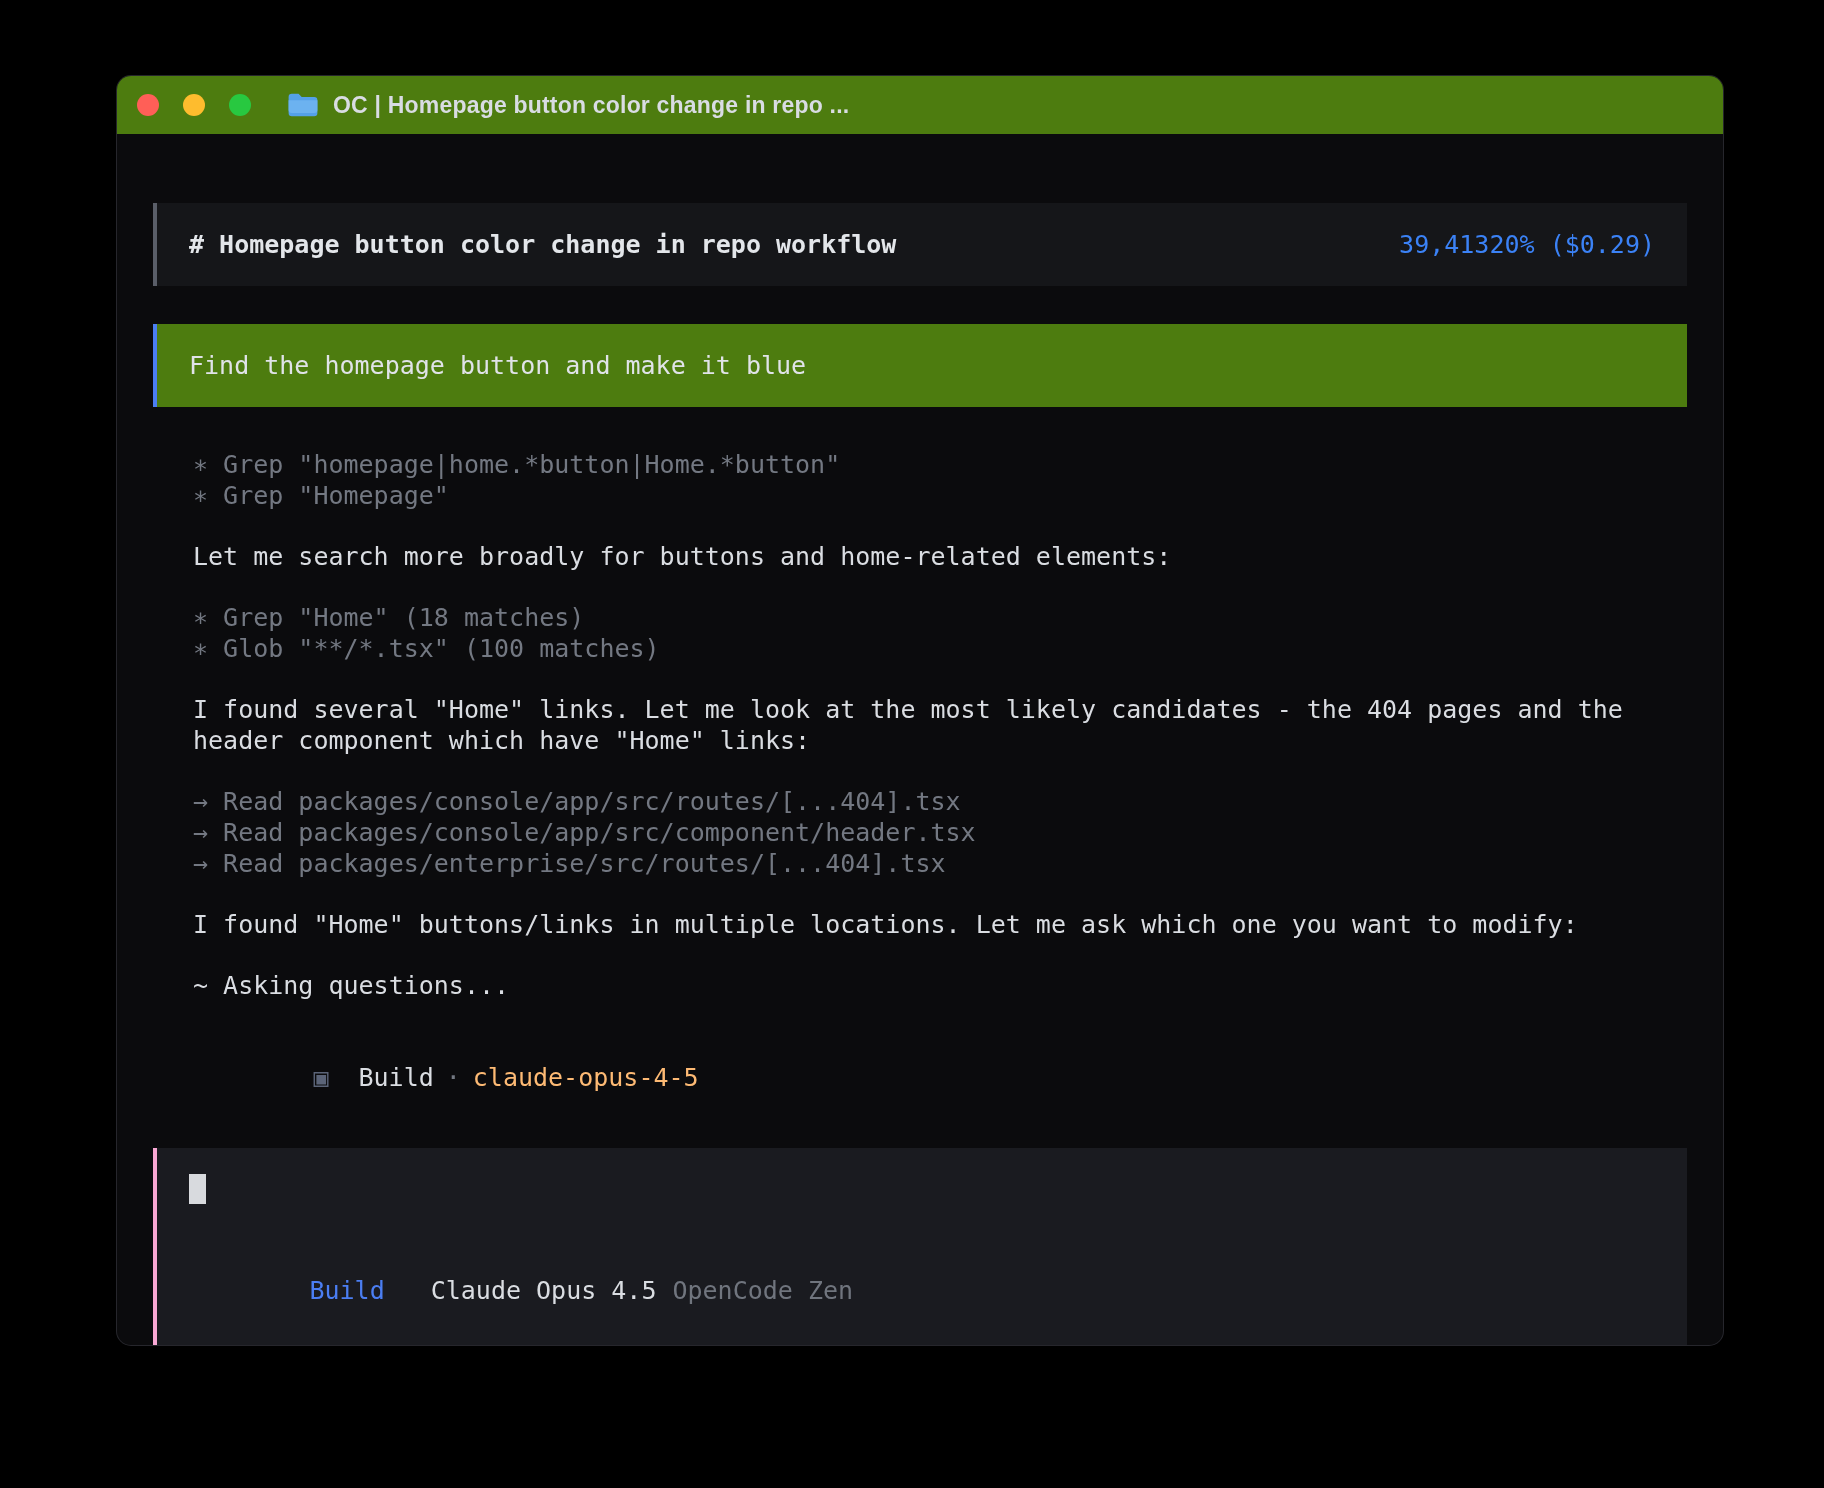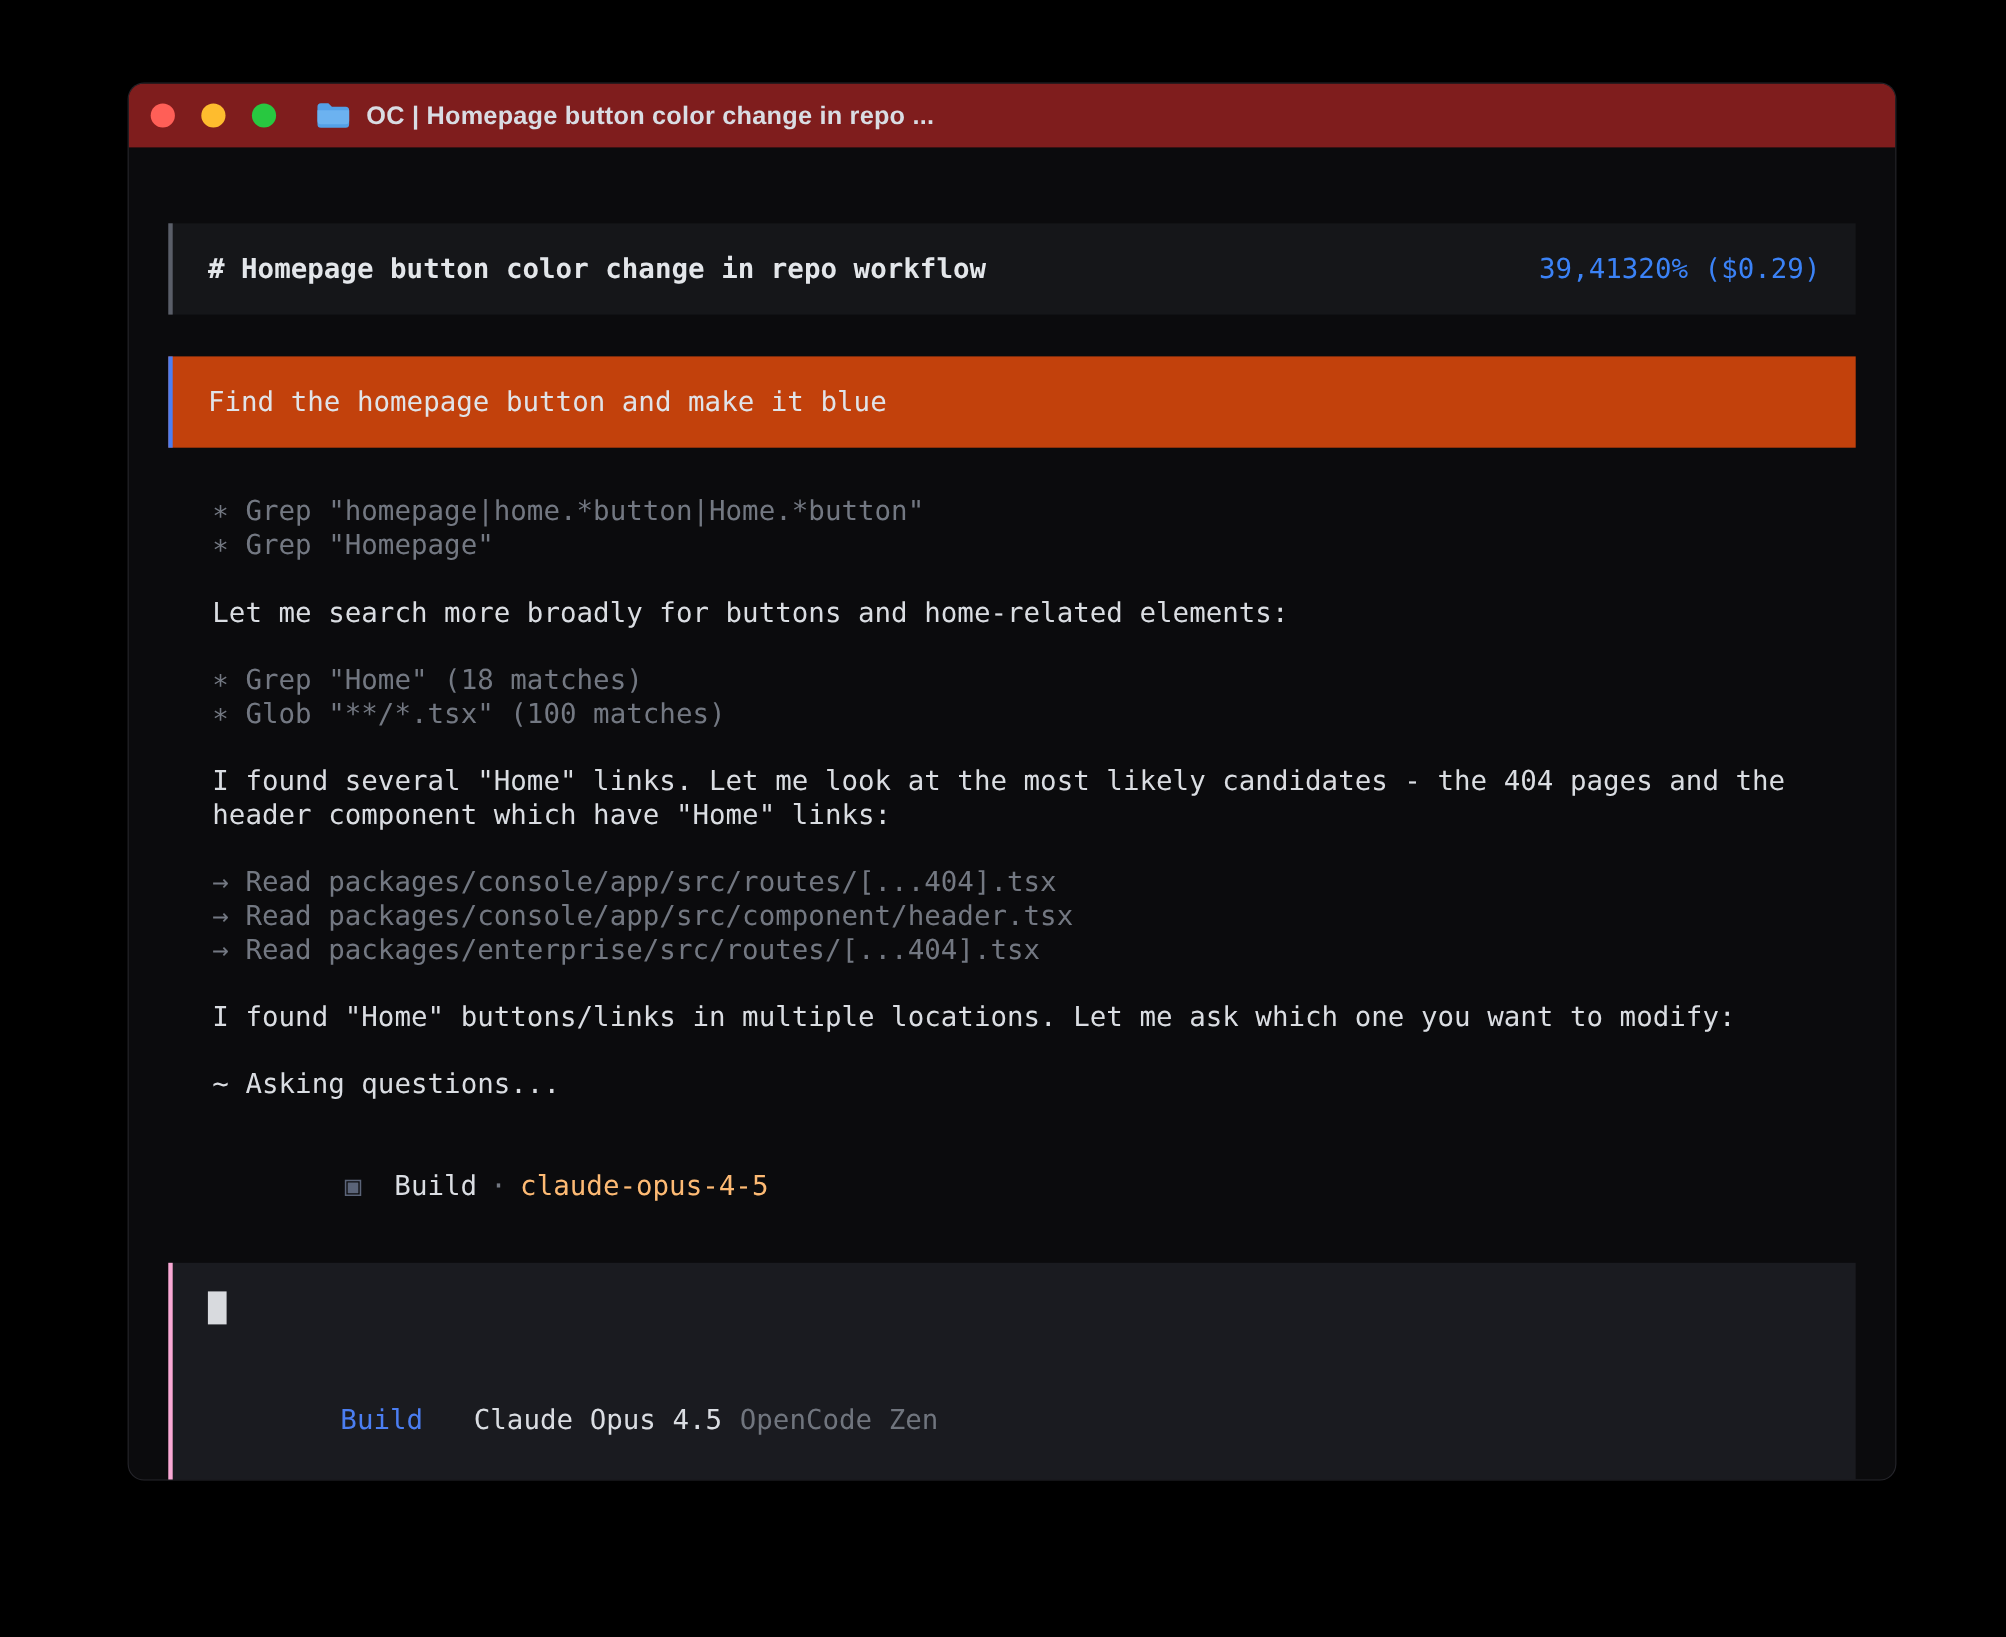--- a/index.html
+++ b/index.html
@@ -12,21 +12,21 @@
     width: 1606px; height: 1269px;
     background: #0b0b0d;
     border-radius: 14px;
     overflow: hidden;
     box-shadow: 0 0 0 1px #26262c;
   }
 
   
   .titlebar {
     height: 58px;
-    background: #7f1d1d;
+    background: #4d7c0f;
     display: flex;
     align-items: center;
     padding: 0 20px;
   }
   .lights { display: flex; gap: 24px; }
   .light { width: 22px; height: 22px; border-radius: 50%; border: none; }
   .light.red { background: #ff5f57; }
   .light.yellow { background: #febc2e; }
   .light.green { background: #28c840; }
   .folder { margin-left: 36px; display: flex; align-items: center; }
@@ -56,21 +56,21 @@
     background: #151619;
     display: flex;
     justify-content: space-between;
     align-items: center;
     margin-bottom: 38px;
   }
   .session-title { font-weight: bold; color: #e3e6ea; white-space: pre; }
   .session-stats { color: #3b82f6; display: flex; white-space: pre; align-items: center; }
 
   .user-block {
-    background: #c2410c;
+    background: #4d7c0f;
     border-left-color: #4b7ef2;
     margin-bottom: 42px;
   }
   .user-text { color: #e0e3e8; }
 
   .msgs { padding-left: 40px; }
   .para { margin-bottom: 30px; }
   .txt { color: #dadde2; white-space: pre-wrap; }
   .dim { color: #737882; white-space: pre; }
 

